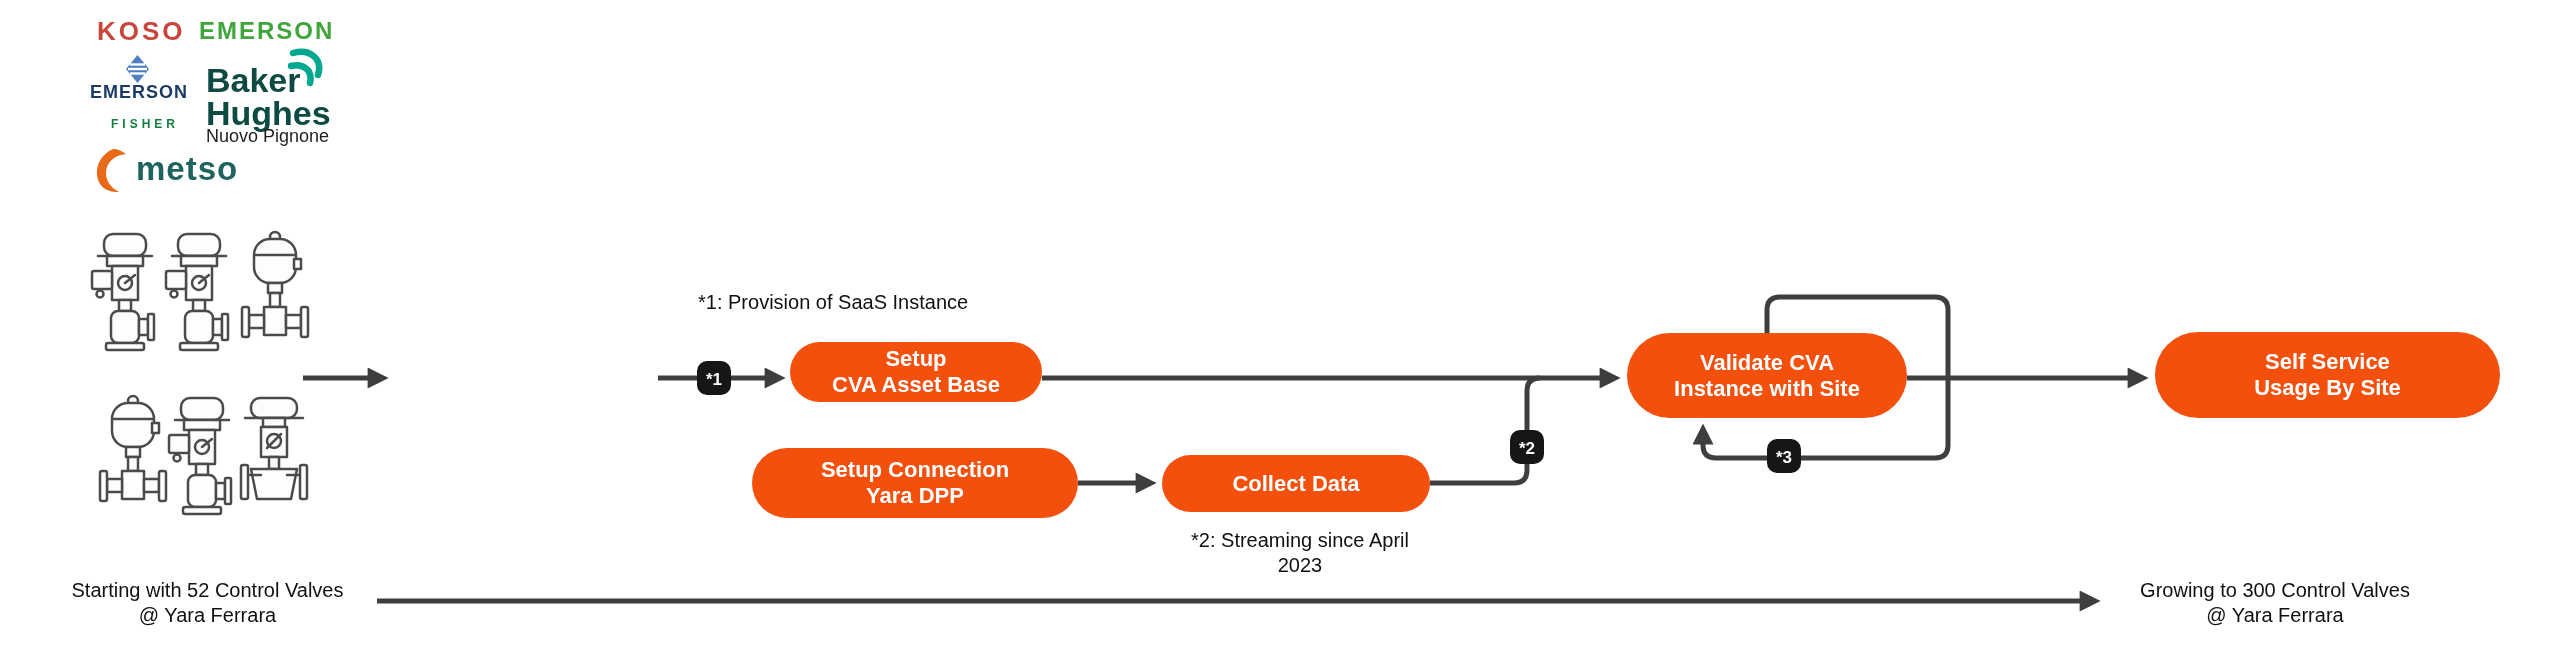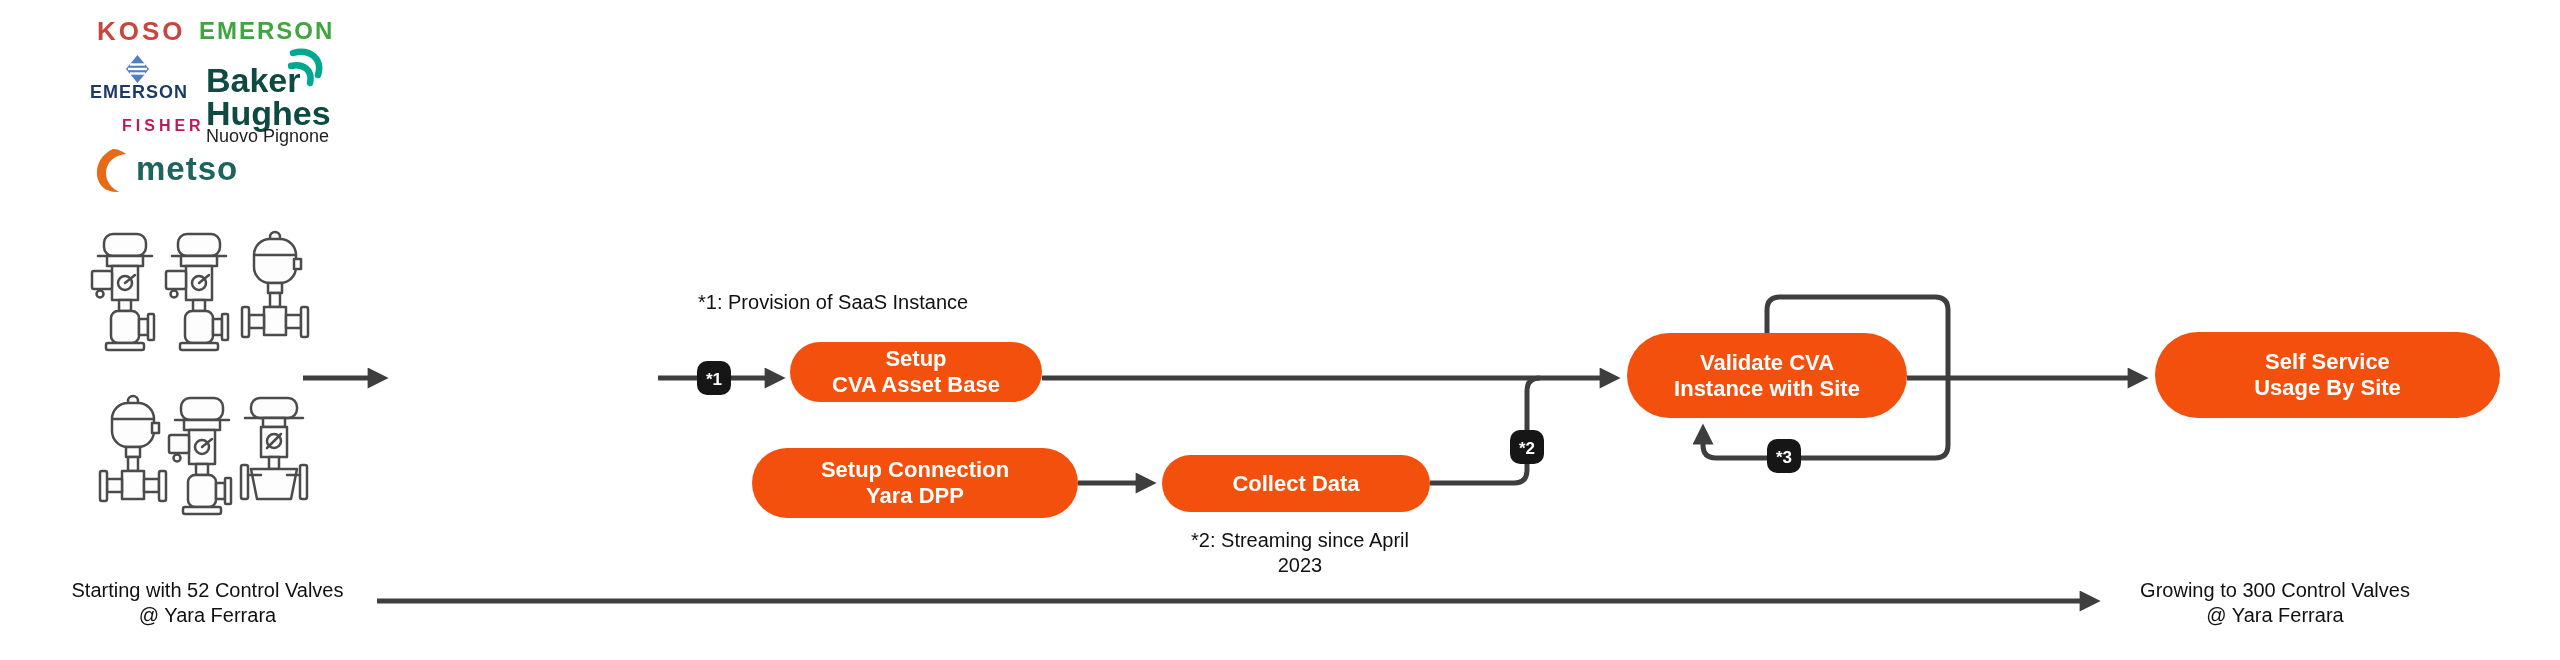--- a/index.html
+++ b/index.html
@@ -29,21 +29,21 @@
   
   .note{position:absolute;font-size:20px;line-height:1.25;white-space:pre-line;z-index:2;}
   .note.center{text-align:center;}
   .tl-label{position:absolute;font-size:20px;line-height:1.25;white-space:pre-line;text-align:center;z-index:2;}
   
   .logo{position:absolute;font-weight:700;white-space:pre-line;}
   .logo-koso{left:97px;top:16px;font-size:26px;letter-spacing:3px;color:#c9463d;}
   .logo-parcol{left:199px;top:17px;font-size:24px;letter-spacing:2px;color:#3fa53c;}
   .logo-emerson{left:90px;top:82px;font-size:18px;letter-spacing:1px;color:#1b3a66;}
   .logo-bh{left:206px;top:64px;font-size:34px;line-height:0.98;color:#0d4a41;}
-  .logo-fisher{left:122px;top:117px;font-size:16px;letter-spacing:4px;color:#be185d;}
+  .logo-fisher{left:111px;top:117px;font-size:12px;letter-spacing:4px;color:#15803d;}
   .logo-np{left:206px;top:126px;font-size:18px;font-weight:500;color:#1f1f1f;}
   .logo-metso{left:136px;top:150px;font-size:33px;letter-spacing:1px;color:#1e635c;}
   .logo-svg{position:absolute;}
   
   svg.valves{position:absolute;left:80px;top:222px;width:250px;height:312px;}
   svg.valves .vg{stroke:#4b4b4b;stroke-width:2.5;fill:#fdfdfd;stroke-linejoin:round;stroke-linecap:round;}
 </style>
 </head>
 <body>
 

